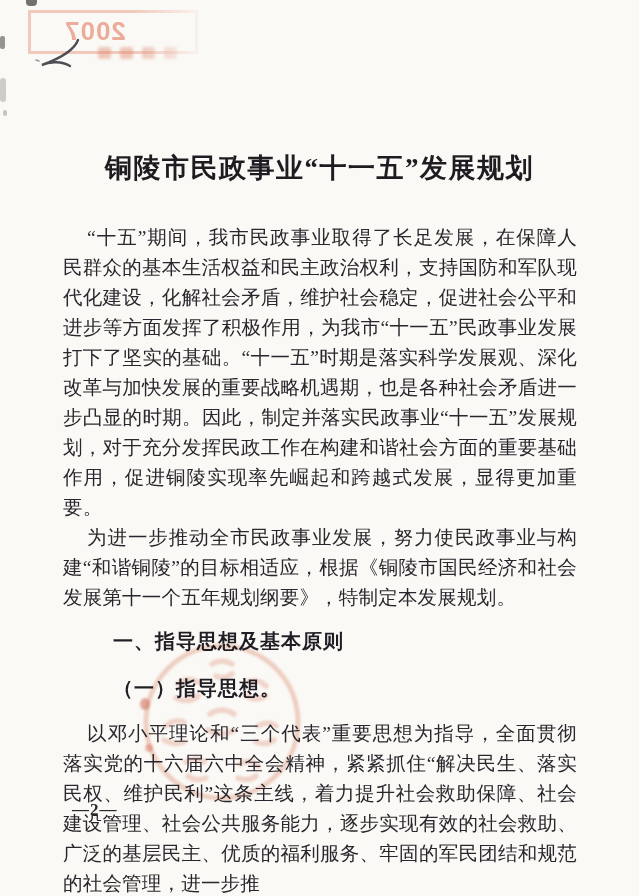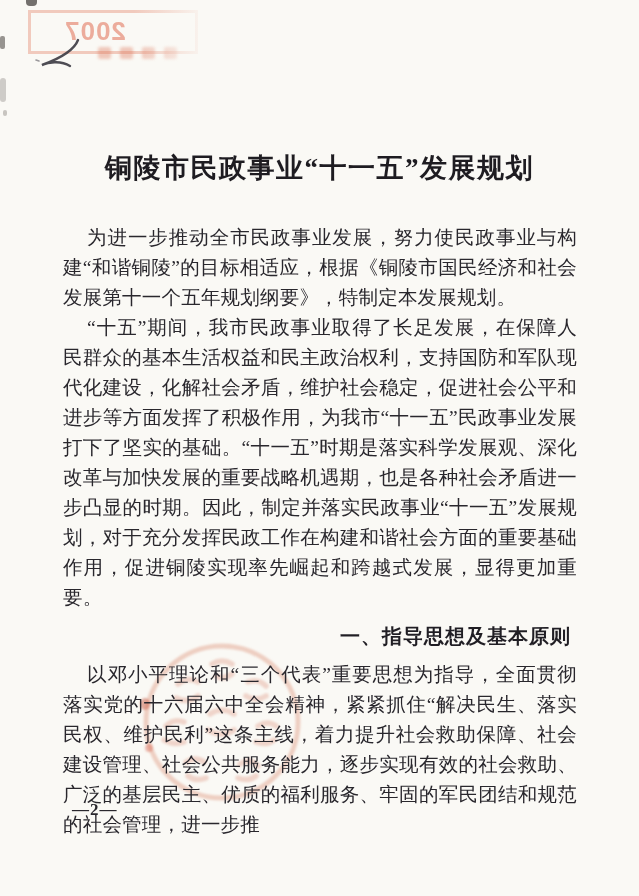--- a/index.html
+++ b/index.html
@@ -42,29 +42,29 @@
   }
   .para {
     margin: 0;
     font-size: 19.5px;
     line-height: 30px;
     text-align: justify;
     text-indent: 24px;
     letter-spacing: 0.2px;
   }
   .h1p, .h2p {
-    margin: 6px;
-    font-family: Liberation Serif, serif;
+    margin: 12px;
+    font-family: Liberation Mono, monospace;
     font-weight: bold;
     font-size: 20px;
     line-height: 35px;
     text-indent: 38px;
     letter-spacing: 1px;
     color: #201e24;
-    text-align: right;
+    text-align: left;
   }
 
   
   .page-number {
     position: absolute;
     left: 72px;
     top: 800px;
     font-size: 17px;
     font-weight: bold;
     letter-spacing: 1px;
@@ -196,21 +196,22 @@
 
       <ellipse cx="9" cy="66" rx="5" ry="6" fill="#c85a43" stroke="none" opacity="0.5"></ellipse>
       <ellipse cx="13" cy="110" rx="4" ry="4" fill="#d8structured5a43" stroke="none" opacity="0.4"></ellipse>
       <ellipse cx="13" cy="110" rx="4" ry="4" fill="#d85a43" stroke="none" opacity="0.4"></ellipse>
     </g>
   </svg>
 
   <h1 class="title">铜陵市民政事业“十一五”发展规划</h1>
 
   <div class="body-text">
+      <p class="para">“十五”期间，我市民政事业取得了长足发展，在保障人民群众的基本生活权益和民主政治权利，支持国防和军队现代化建设，化解社会矛盾，维护社会稳定，促进社会公平和进步等方面发挥了积极作用，为我市“十一五”民政事业发展打下了坚实的基础。“十一五”时期是落实科学发展观、深化改革与加快发展的重要战略机遇期，也是各种社会矛盾进一步凸显的时期。因此，制定并落实民政事业“十一五”发展规划，对于充分发挥民政工作在构建和谐社会方面的重要基础作用，促进铜陵实现率先崛起和跨越式发展，显得更加重要。</p>
       <p class="para">为进一步推动全市民政事业发展，努力使民政事业与构建“和谐铜陵”的目标相适应，根据《铜陵市国民经济和社会发展第十一个五年规划纲要》，特制定本发展规划。</p>
-      <p class="para">“十五”期间，我市民政事业取得了长足发展，在保障人民群众的基本生活权益和民主政治权利，支持国防和军队现代化建设，化解社会矛盾，维护社会稳定，促进社会公平和进步等方面发挥了积极作用，为我市“十一五”民政事业发展打下了坚实的基础。“十一五”时期是落实科学发展观、深化改革与加快发展的重要战略机遇期，也是各种社会矛盾进一步凸显的时期。因此，制定并落实民政事业“十一五”发展规划，对于充分发挥民政工作在构建和谐社会方面的重要基础作用，促进铜陵实现率先崛起和跨越式发展，显得更加重要。</p>
       <p class="h1p">一、指导思想及基本原则</p>
+      <p class="h2p">（一）指导思想。</p>
       <p class="para">以邓小平理论和“三个代表”重要思想为指导，全面贯彻落实党的十六届六中全会精神，紧紧抓住“解决民生、落实民权、维护民利”这条主线，着力提升社会救助保障、社会建设管理、社会公共服务能力，逐步实现有效的社会救助、广泛的基层民主、优质的福利服务、牢固的军民团结和规范的社会管理，进一步推</p>
     </div>
 
   <div class="page-number">—2—</div>
 
 </div>
 
 </body></html>

